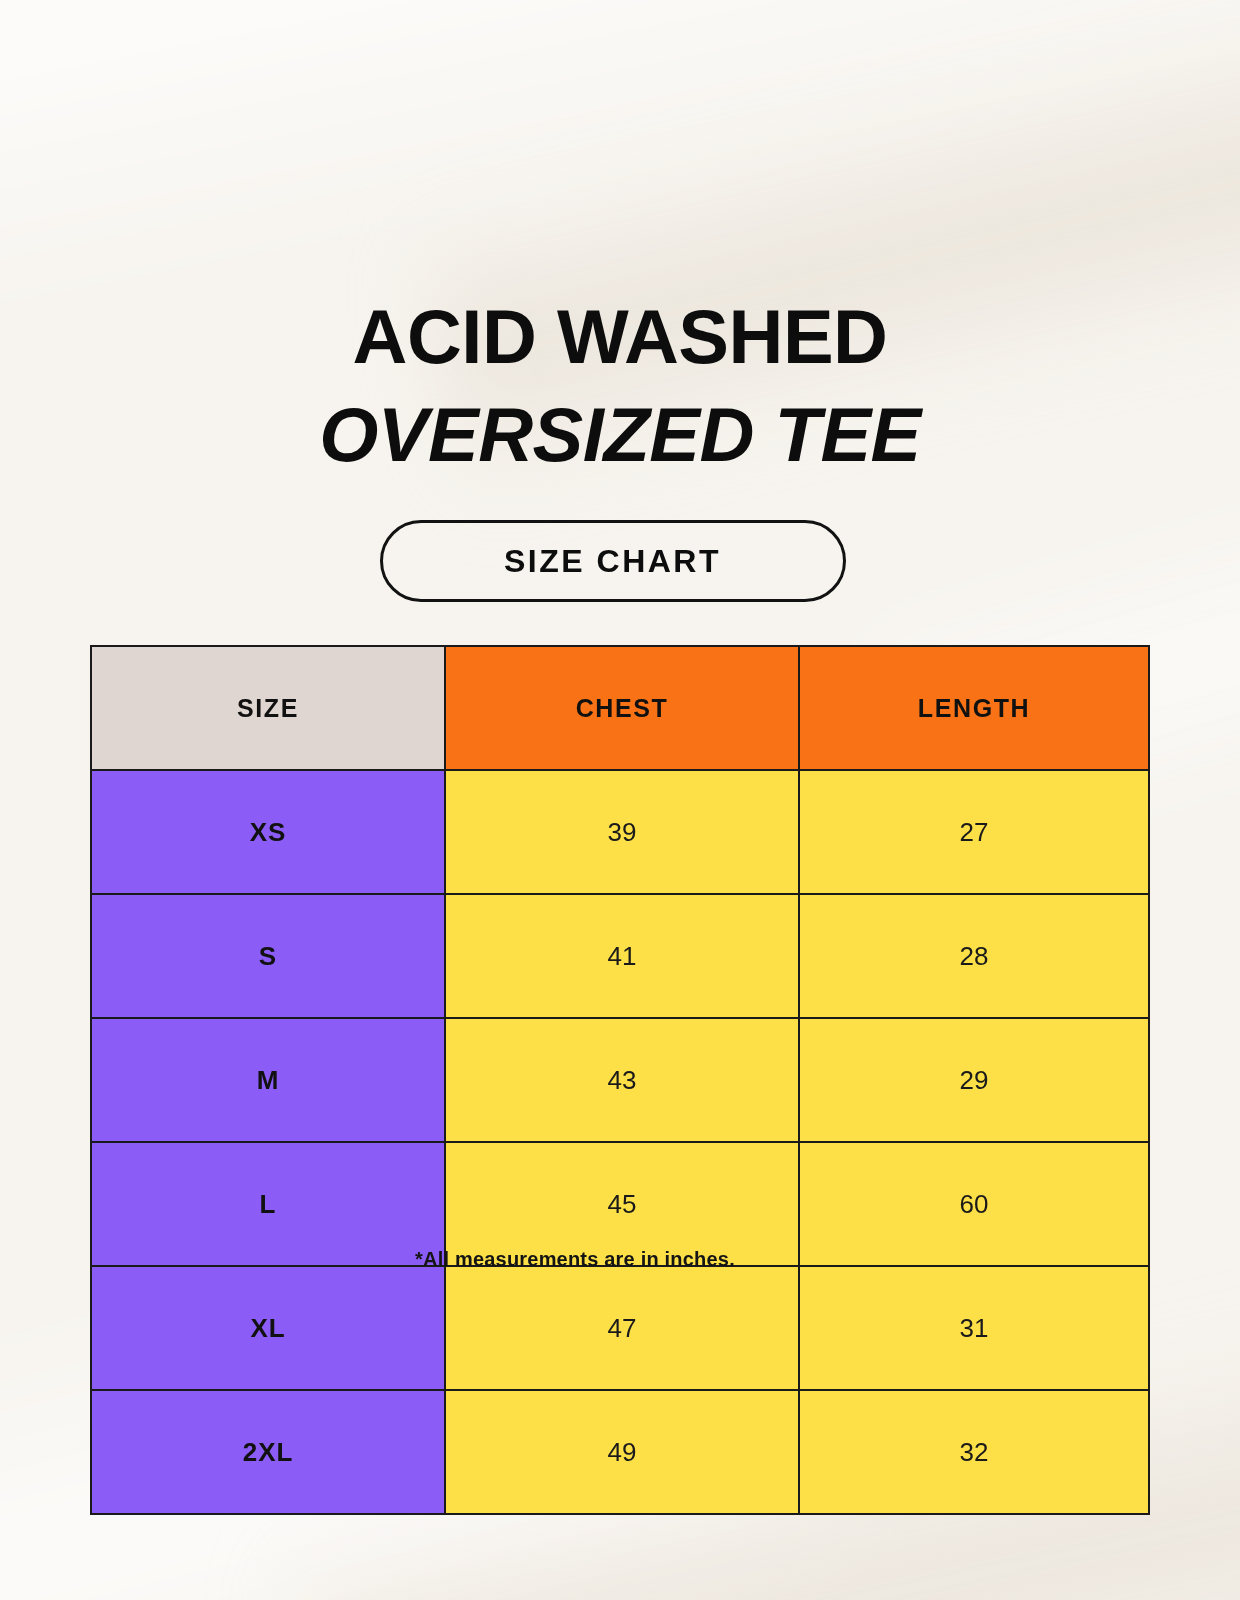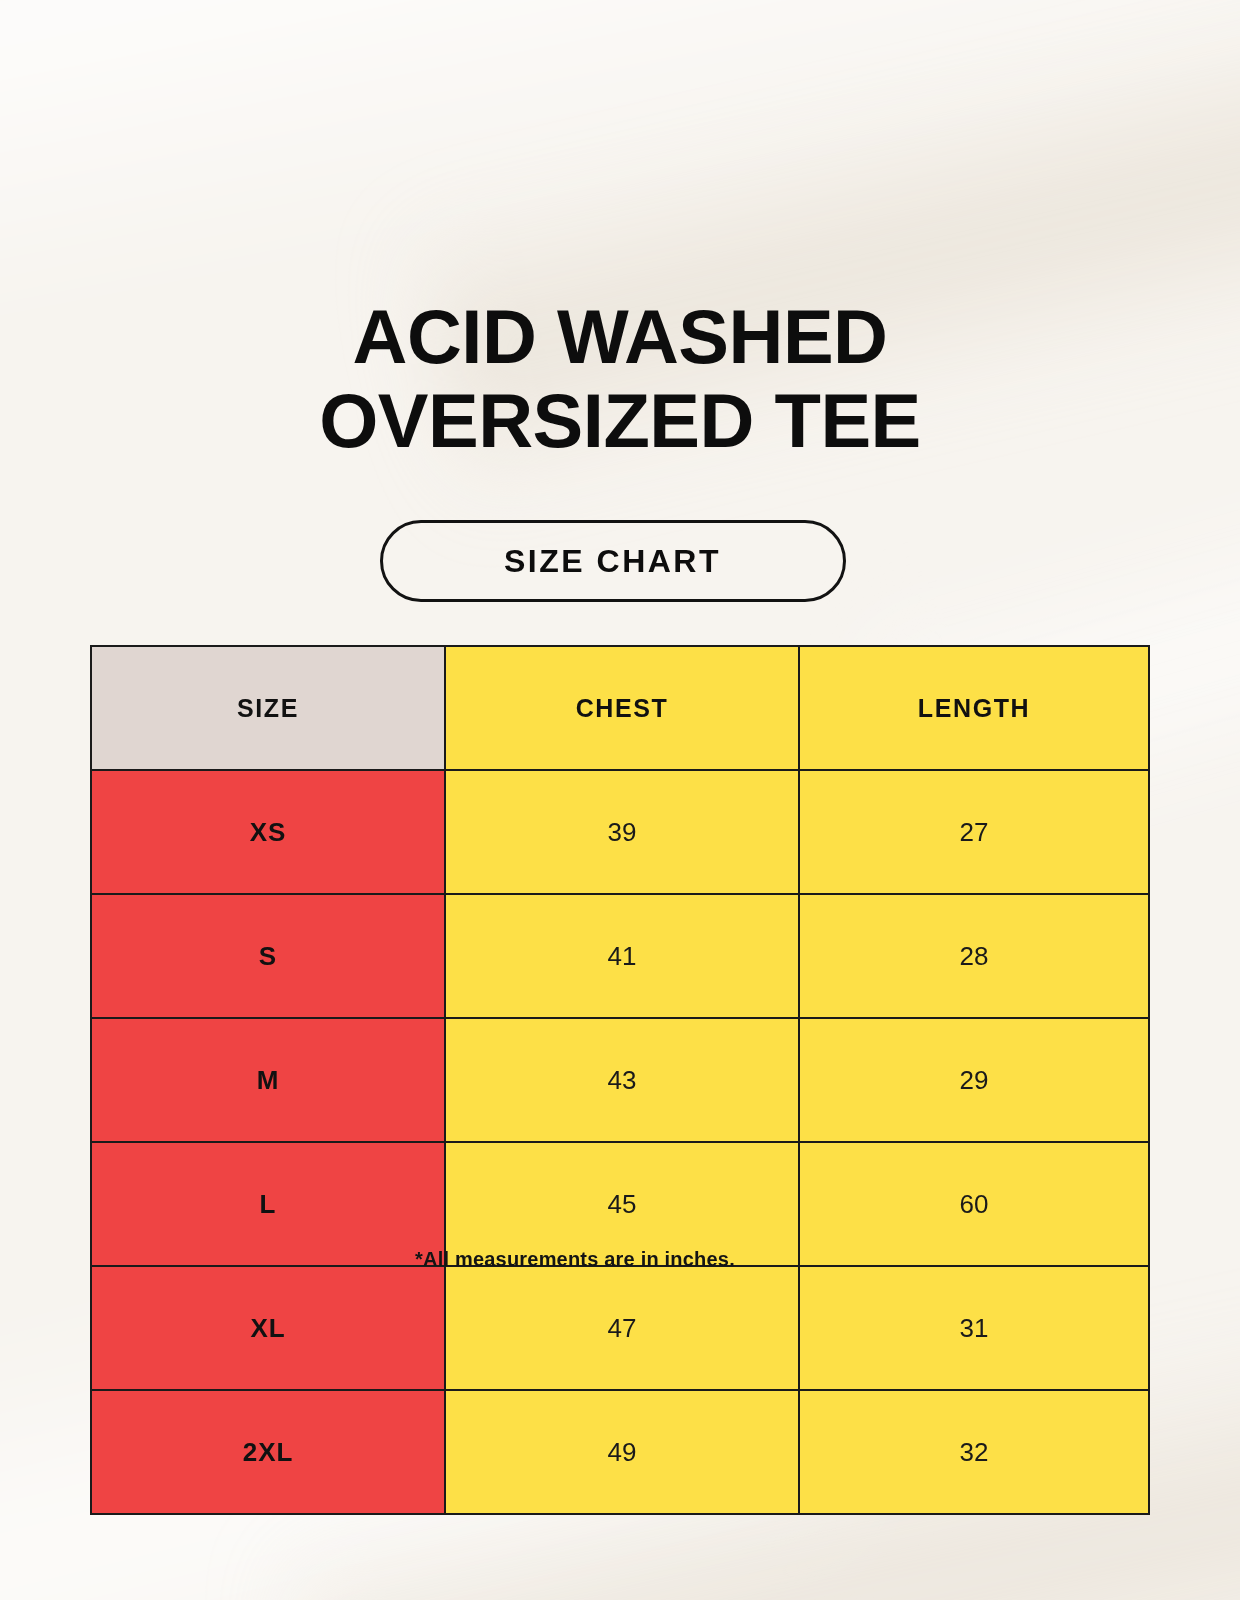--- a/index.html
+++ b/index.html
@@ -84,21 +84,22 @@
   .title-line {
     font-weight: bold;
     font-size: 76px;
     letter-spacing: -0.5px;
     line-height: 0.98;
     color: #0d0d0d;
     margin: 0;
     white-space: nowrap;
   }
   .title-line + .title-line {
-    margin-top: 10px;
+    margin-top: 24px;
+    font-style: italic;
   }
 
   .pill {
     position: absolute;
     top: 520px;
     left: 50%;
     transform: translateX(-50%);
     width: 466px;
     height: 82px;
     border: 3px solid #121212;
@@ -141,28 +142,28 @@
   col.c-length { width: 340px; }
 
   th.head-size {
     background: #e0d6d1;
     font-size: 25px;
     font-weight: bold;
     letter-spacing: 1.6px;
     color: #111;
   }
   th.head-meas {
-    background: #fde047;
+    background: #f97316;
     font-size: 25px;
     font-weight: bold;
     letter-spacing: 1.6px;
     color: #111;
   }
   td.size-cell {
-    background: #ef4444;
+    background: #8b5cf6;
     font-size: 26px;
     font-weight: bold;
     letter-spacing: 1px;
     color: #111;
   }
   td.val-cell {
     background: #fde047;
     font-size: 26px;
     font-weight: normal;
     color: #1a1a1a;

